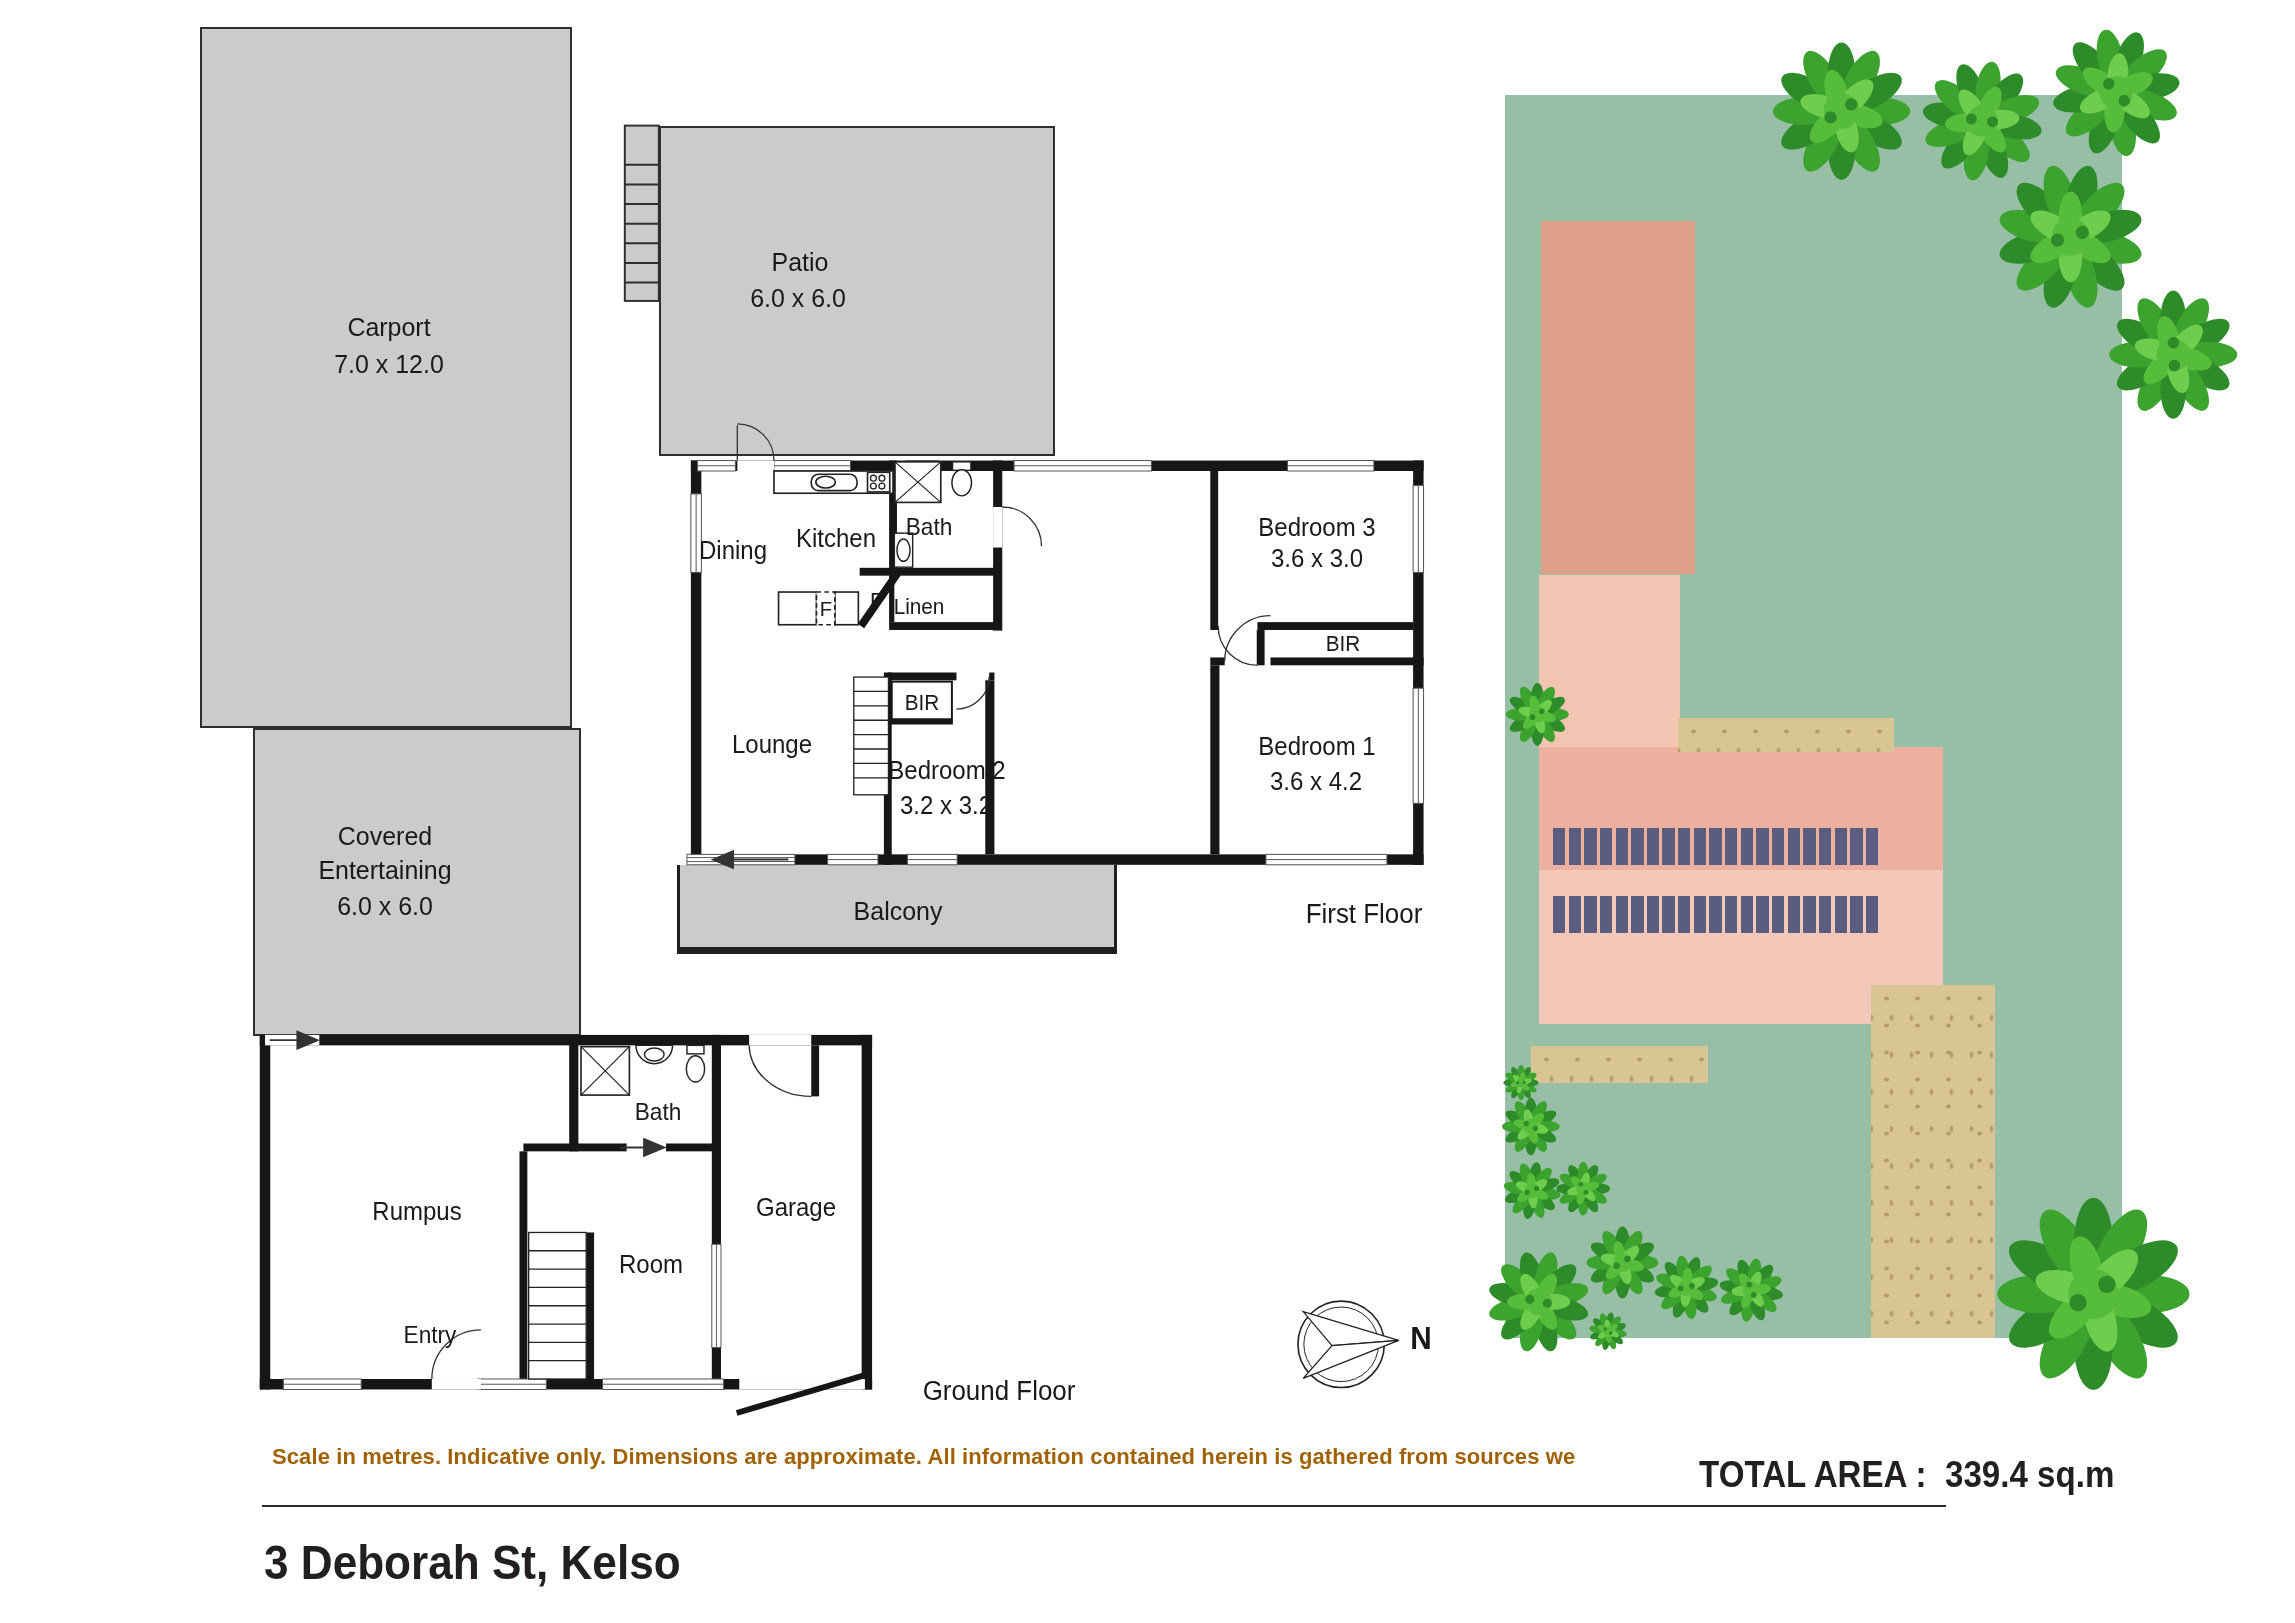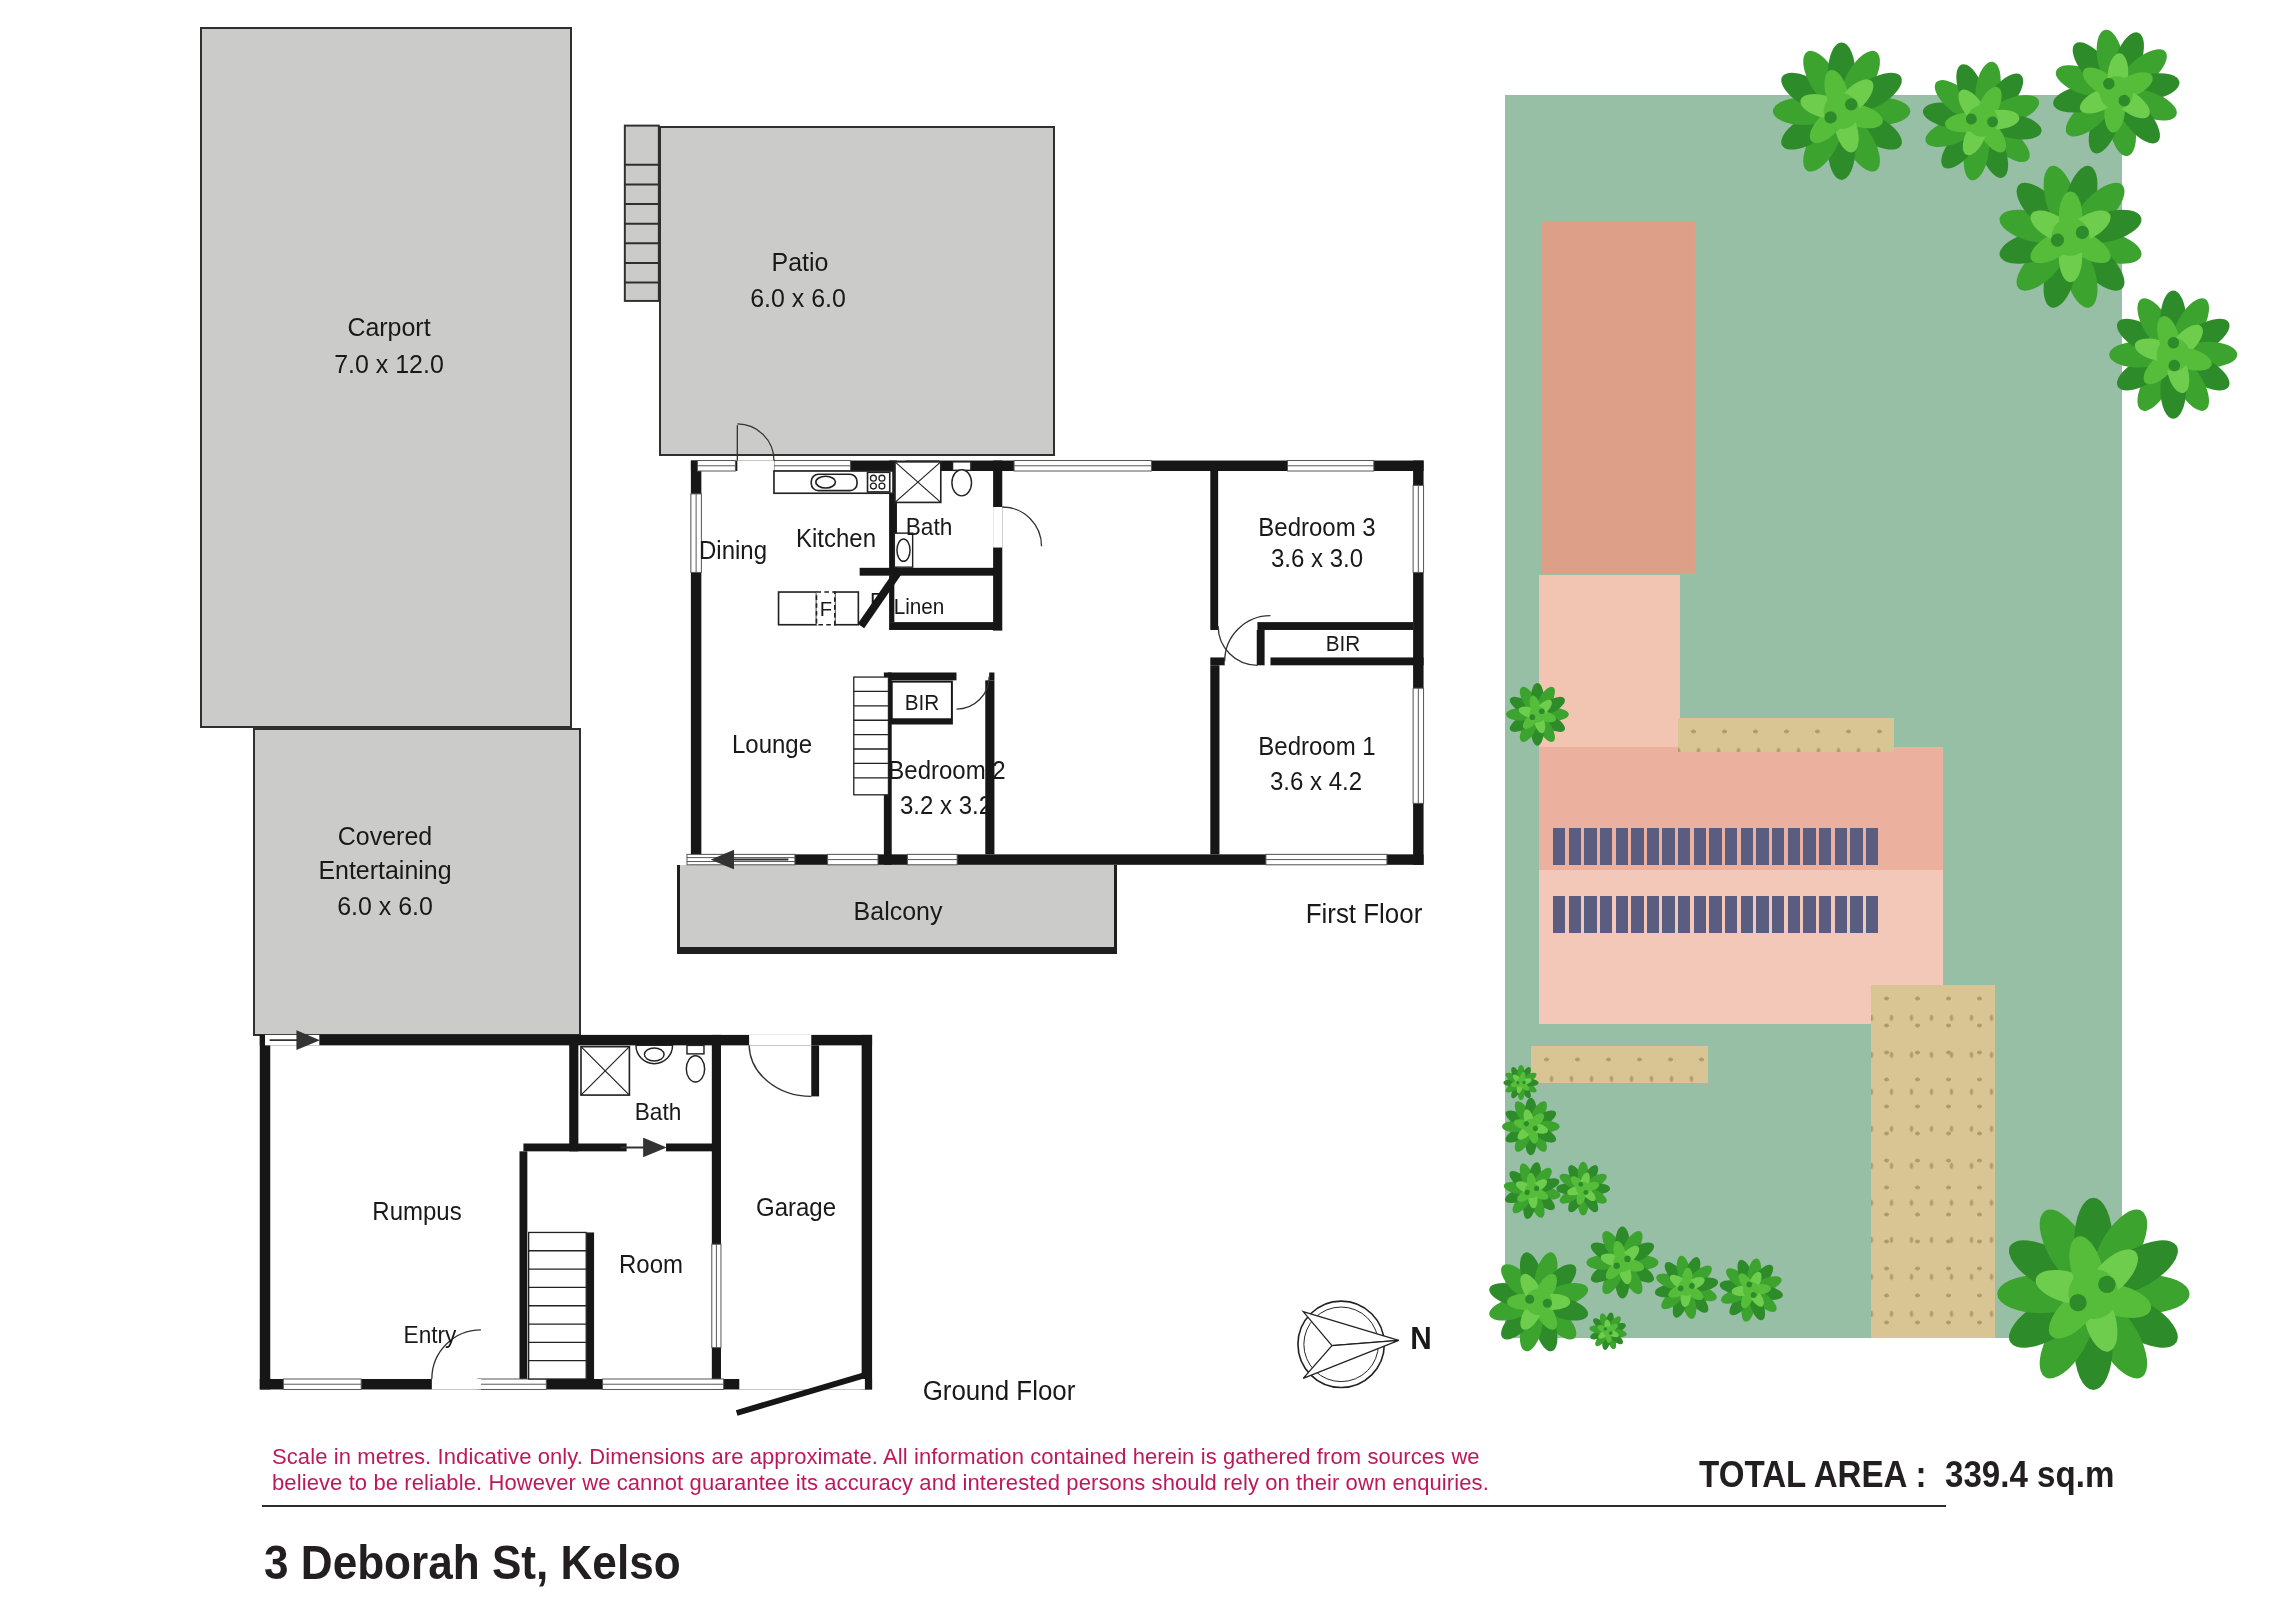--- a/index.html
+++ b/index.html
@@ -9,21 +9,21 @@
   .gray-area{position:absolute;background:var(--plan-gray,#cbcbca);border:2px solid #2f2f2f;box-sizing:border-box;}
   #balcony{border:none;border-left:3.9px solid #1f1f1f;border-right:3.9px solid #1f1f1f;border-bottom:7.9px solid #1f1f1f;}
   .lbl{position:absolute;transform:translate(-50%,-50%) scaleX(.96);white-space:nowrap;color:#191919;}
   .site-block{position:absolute;}
   .sand{background-color:var(--sand,#d9c493);
         background-image:radial-gradient(#b29a6b 2px,transparent 2.6px),radial-gradient(#b29a6b 1.3px,transparent 2px);
         background-size:31px 27px,20px 37px;background-position:0 0,10.5px 14.4px;}
   .solar-row{position:absolute;display:flex;gap:3.3px;}
   .solar-row div{flex:1;background:var(--solar,#5a5d80);}
   #footer-divider{position:absolute;background:#2b2b2b;}
-  .disc{position:absolute;font-size:22px;color:#be185d;letter-spacing:0.1px;}
+  .disc{position:absolute;font-size:22px;color:#a16207;letter-spacing:0.1px;font-weight:bold;}
   #total-area{position:absolute;font-weight:700;font-size:36px;color:#231f20;transform:scaleX(.92);transform-origin:left;}
   #page-title{position:absolute;font-weight:700;font-size:49px;color:#231f20;transform:scaleX(.9);transform-origin:left;}
 </style>
 </head>
 <body>
 
 <div id="canvas" style="--plan-gray: #cbcbca; --site-green: #97bfa5; --house-dark: #dd9f88; --house-light: #f2c5b3; --house-mid: #ebb19e; --house-pale: #f4c8b8; --sand: #d9c493; --solar: #5a5d80;">
 
   <div class="gray-area" id="carport" style="left:200px;top:27px;width:372px;height:701px;"></div>
   <div class="gray-area" id="covered" style="left:253px;top:728px;width:328px;height:308px;"></div>
@@ -331,21 +331,20 @@
       <div class="lbl" style="left: 651px; top: 1264px; font-size: 25px;">Room</div>
       <div class="lbl" style="left: 796px; top: 1207px; font-size: 25px;">Garage</div>
       <div class="lbl" style="left: 430px; top: 1335px; font-size: 23.6px;">Entry</div>
       <div class="lbl" style="left: 1364px; top: 914px; font-size: 27px;">First Floor</div>
       <div class="lbl" style="left: 999px; top: 1391px; font-size: 27px;">Ground Floor</div>
     </div>
 
   <div class="lbl" style="left:1421px;top:1339px;font-size:31px;font-weight:700;">N</div>
 
   <div class="disc" style="left:272px;top:1444px;">Scale in metres. Indicative only. Dimensions are approximate. All information contained herein is gathered from sources we</div>
-  <div class="disc" style="left:272px;top:1470px;">believe to be reliable. However we cannot guarantee its accuracy and interested persons should rely on their own enquiries.</div>
   <div id="footer-divider" style="left:262px;top:1505px;width:1684px;height:2px;"></div>
   <div id="total-area" style="left:1699px;top:1454px;">
     <span>TOTAL AREA :</span>&nbsp;
     <span>339.4  sq.m</span>
   </div>
   <div id="page-title" style="left:264px;top:1534px;">3 Deborah St, Kelso</div>
 
 </div>
 
 

